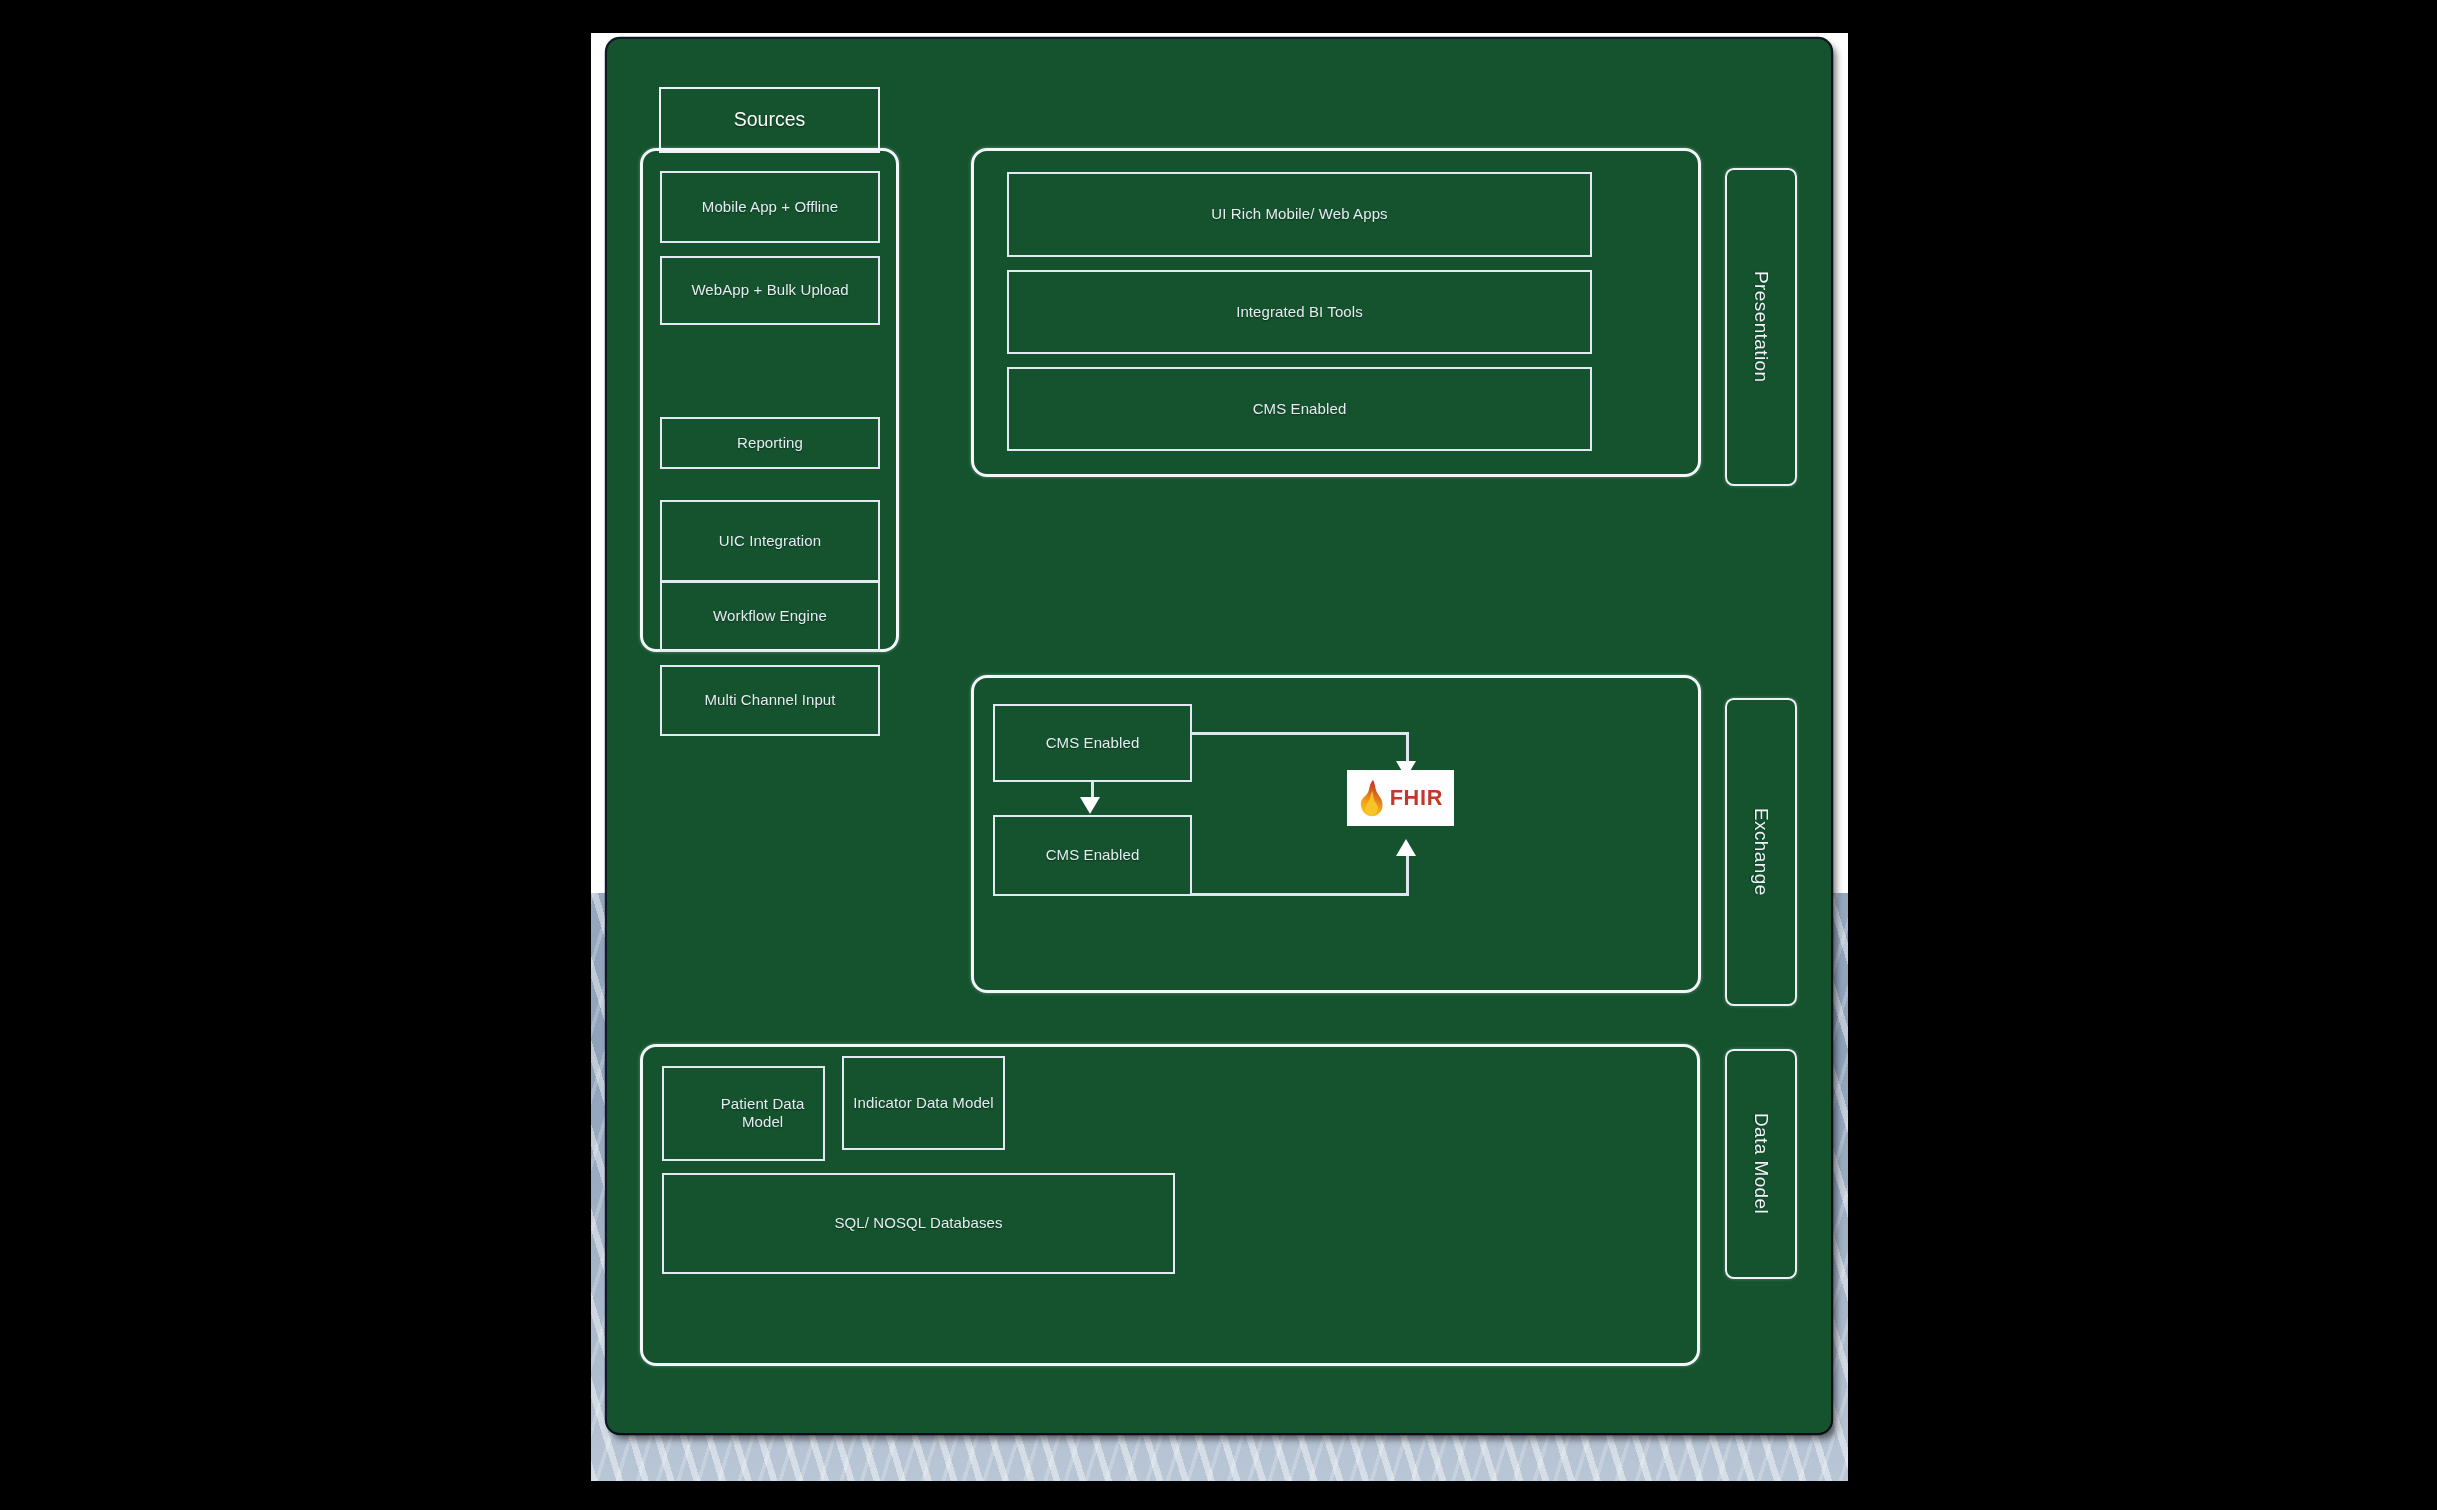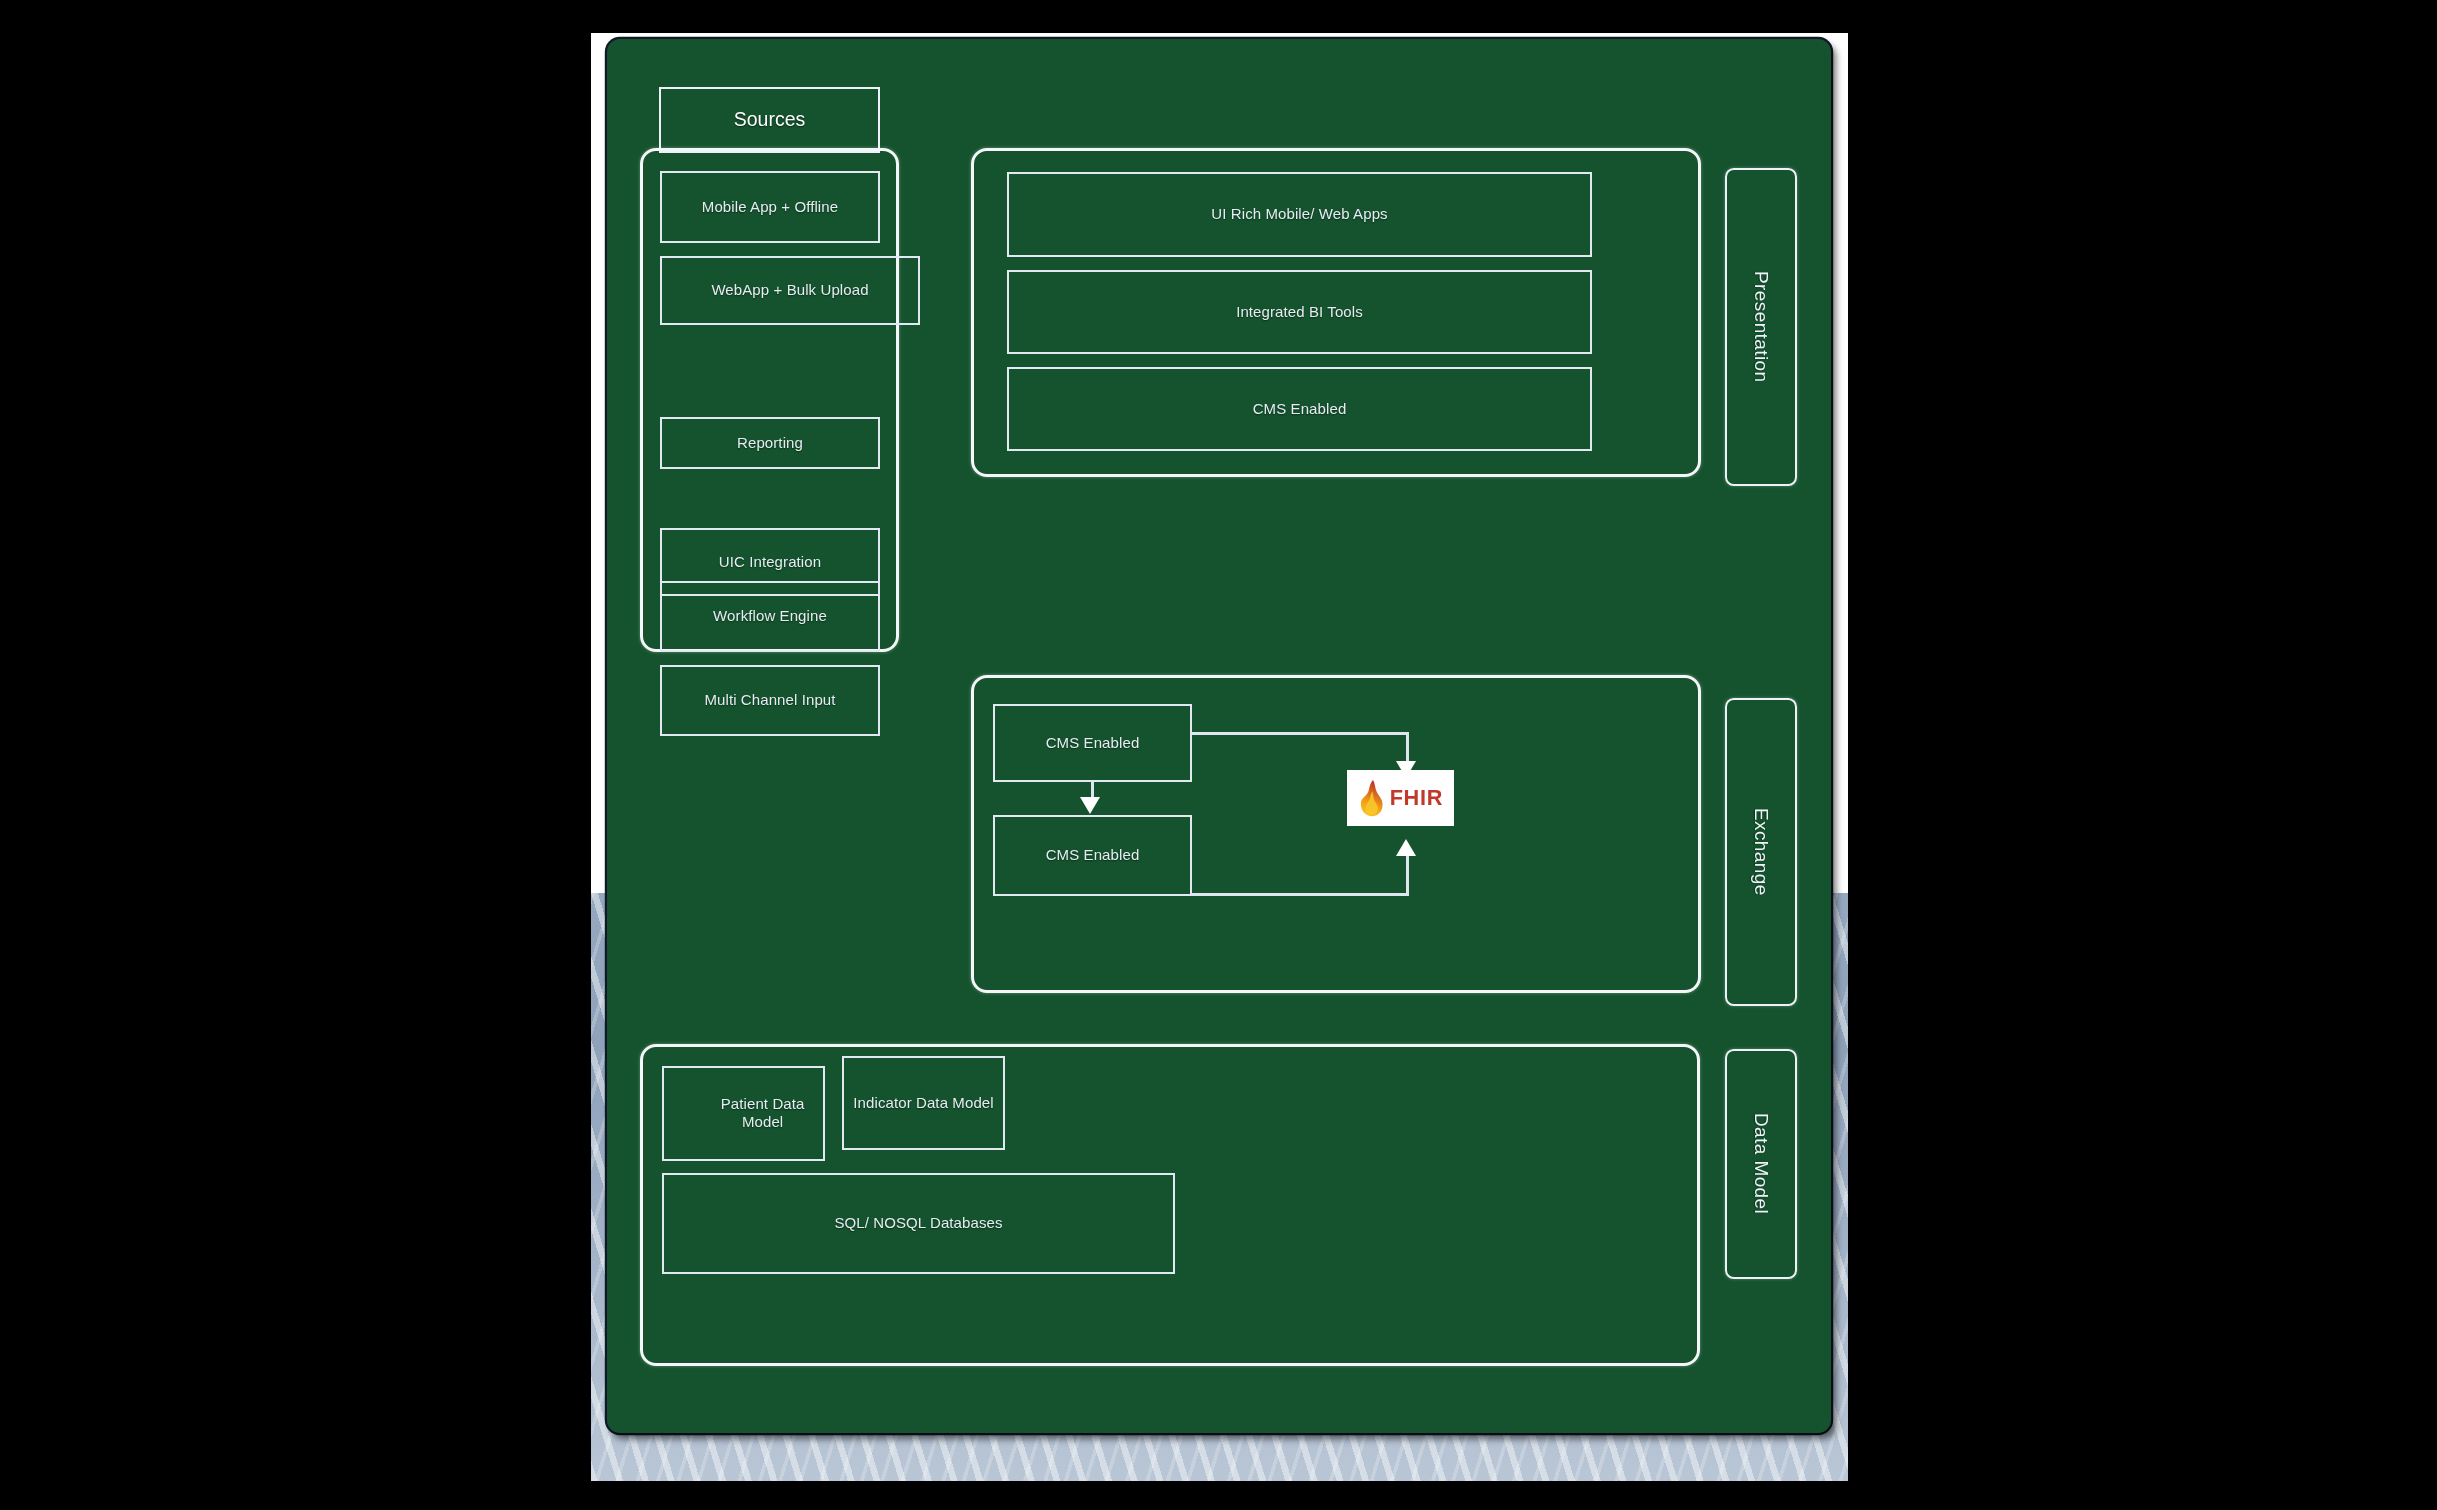--- a/index.html
+++ b/index.html
@@ -72,27 +72,27 @@
 
     <div class="hdr" style="left:52px;top:48px;width:221px;height:66px;">
       <span>Sources</span>
     </div>
 
     <div class="group" style="left:33px;top:109px;width:259px;height:504px;"></div>
 
     <div class="box" style="left:53px;top:132px;width:220px;height:72px;">
       <span>Mobile App + Offline</span>
     </div>
-    <div class="box" style="left:53px;top:217px;width:260px;height:69px;">
+    <div class="box" style="left:53px;top:217px;width:220px;height:69px;">
       <span>WebApp + Bulk Upload</span>
     </div>
     <div class="box" style="left:53px;top:378px;width:220px;height:52px;">
       <span>Reporting</span>
     </div>
-    <div class="box" style="left:53px;top:461px;width:220px;height:68px;margin-top:28px;">
+    <div class="box" style="left:53px;top:461px;width:220px;height:82px;">
       <span>UIC Integration</span>
     </div>
     <div class="box" style="left:53px;top:542px;width:220px;height:71px;">
       <span>Workflow Engine</span>
     </div>
     <div class="box" style="left:53px;top:626px;width:220px;height:71px;">
       <span>Multi Channel Input</span>
     </div>
 
     <div class="group" style="left:364px;top:109px;width:730px;height:329px;"></div>

